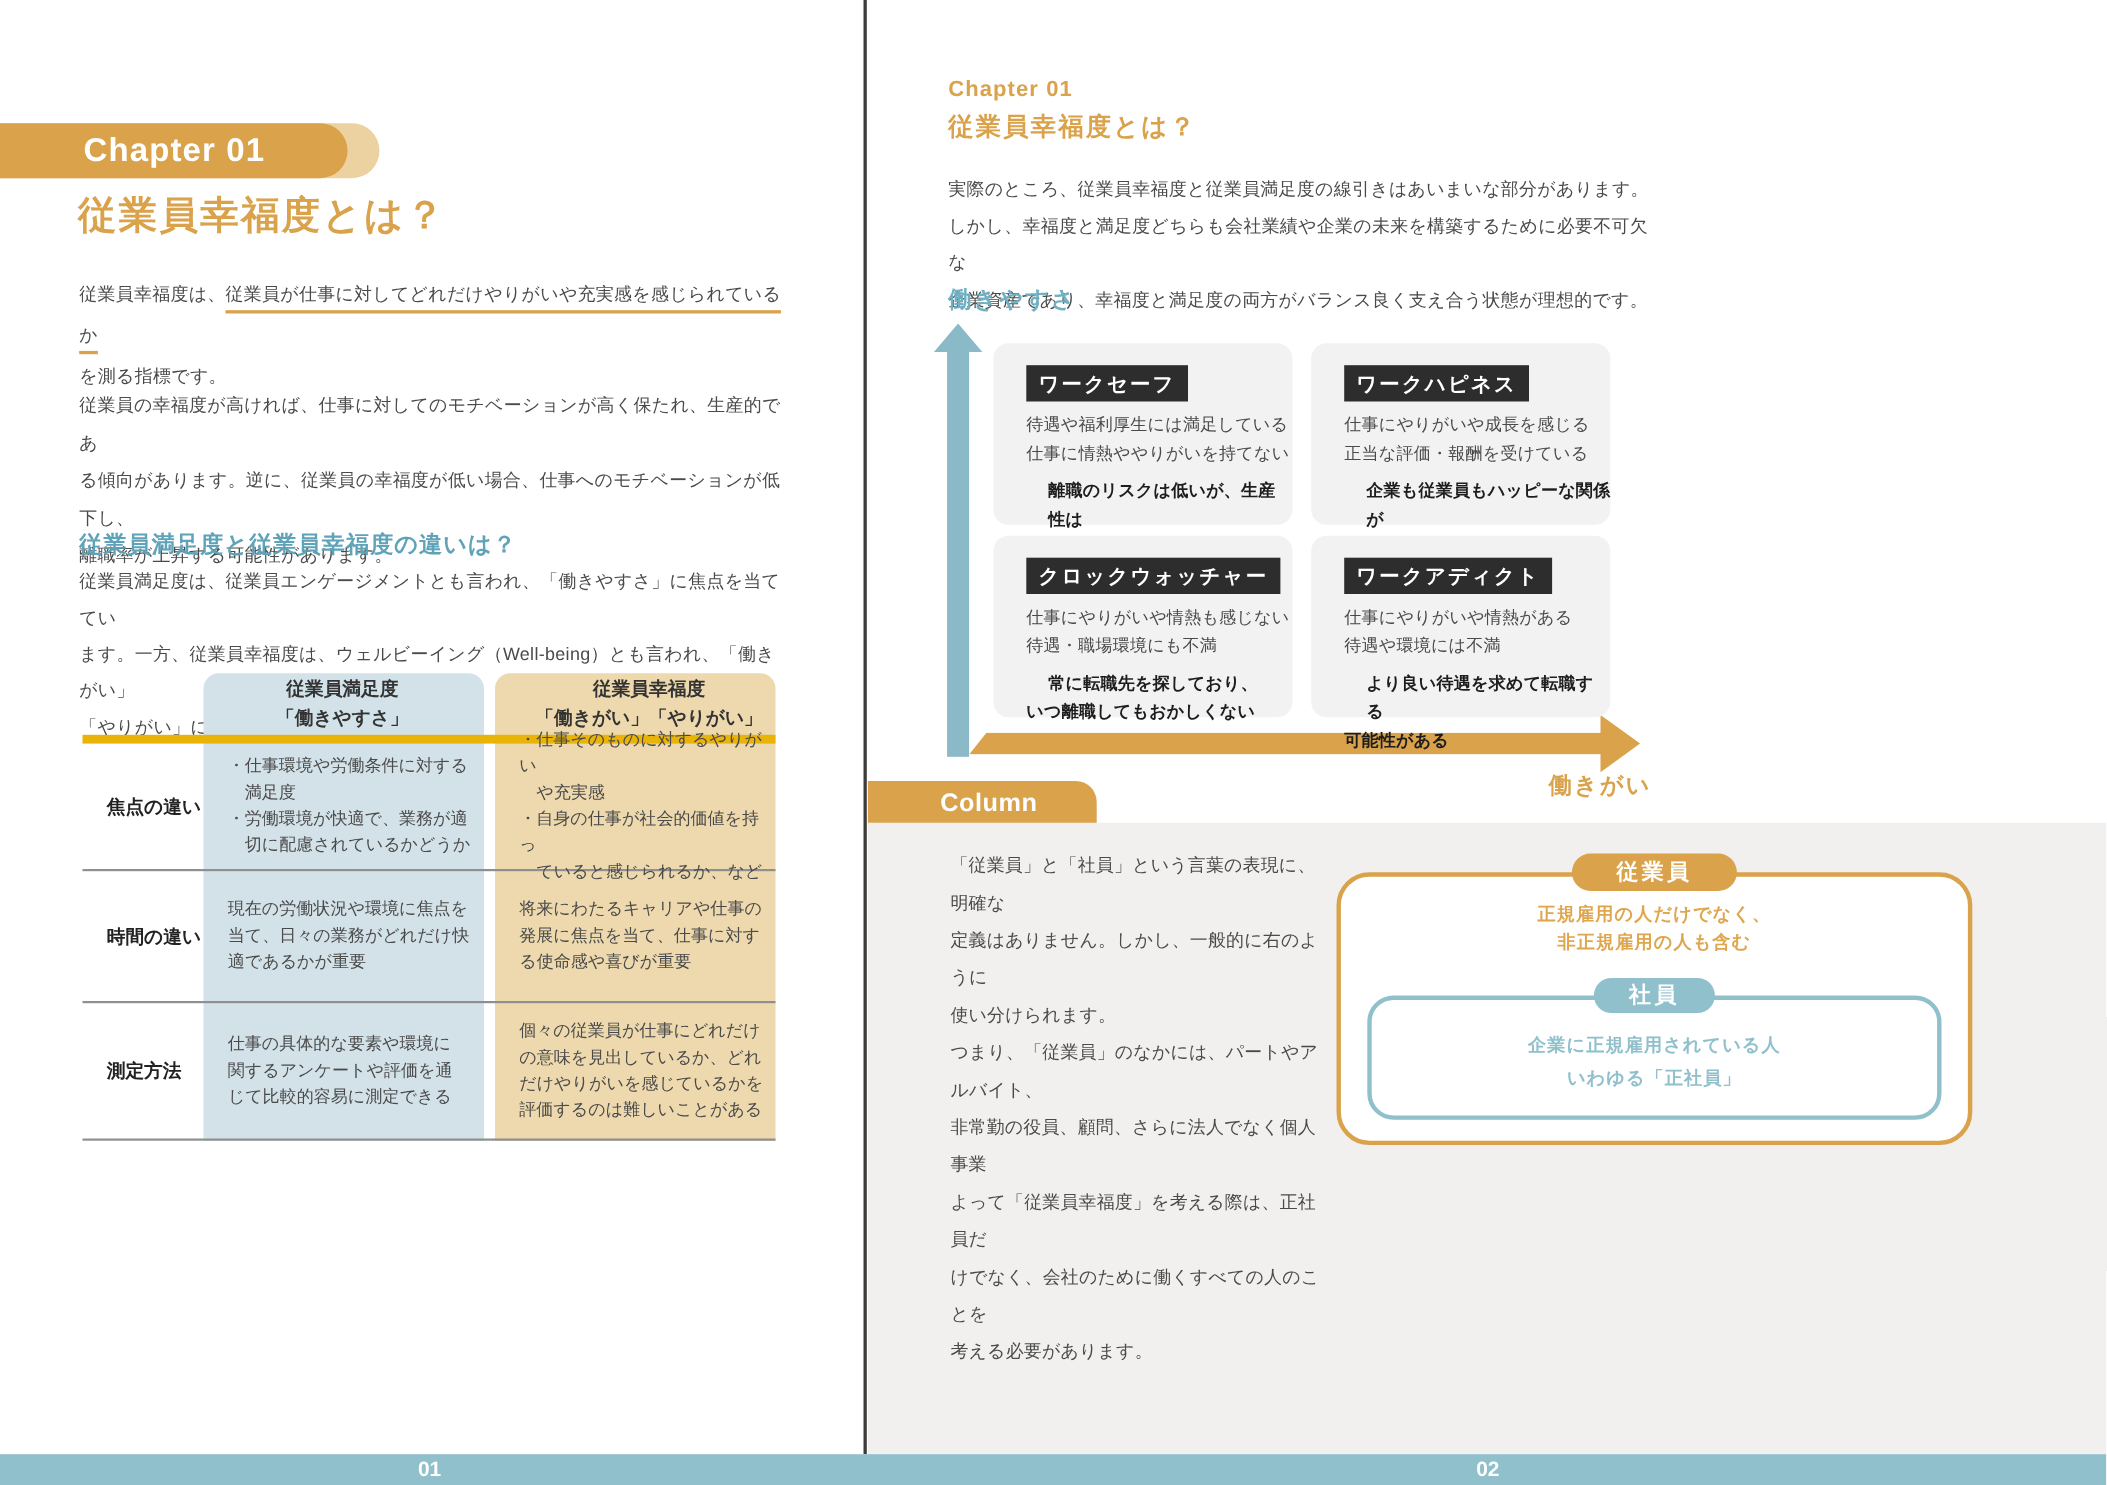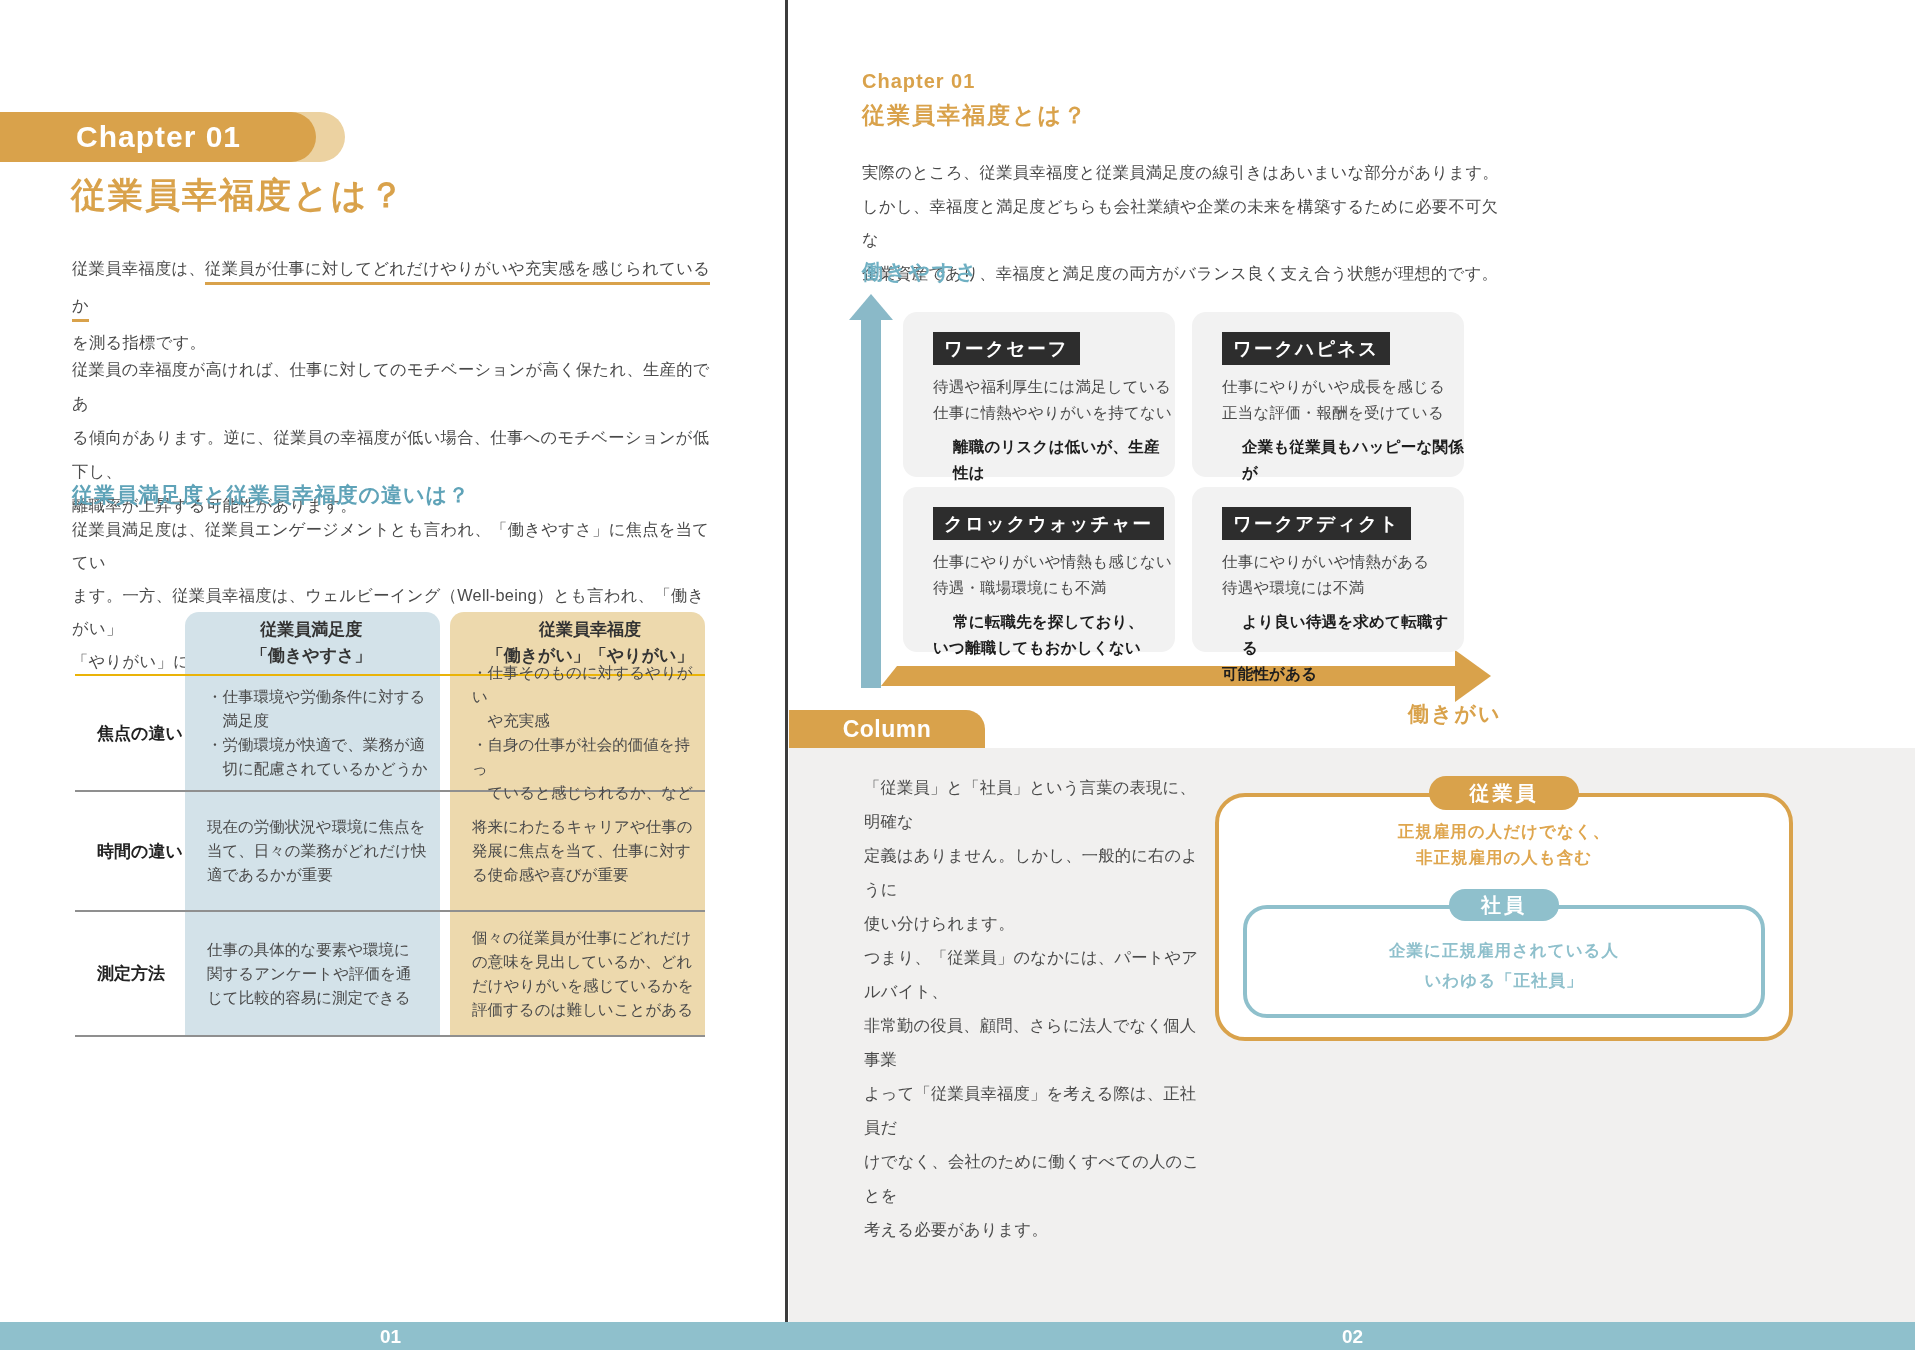--- a/index.html
+++ b/index.html
@@ -21,21 +21,21 @@
   .section-heading{left:72px;top:481px;font-size:21px;font-weight:bold;color:#5FA3B8;letter-spacing:1px;}
   .para3{left:72px;top:513px;width:645px;line-height:33px;}
 
   
   .cmp-table{left:75px;top:612px;width:630px;height:425px;}
   .t-bg{top:0;height:425px;border-radius:14px 14px 0 0;}
   .t-bg.blue{left:110px;width:255px;background:#D3E2E9;}
   .t-bg.tan{left:375px;width:255px;background:#EDD9AD;}
   .t-grid{left:0;top:0;width:630px;}
   .t-row{display:flex;box-sizing:border-box;align-items:center;border-bottom:2px solid #8f8f8f;}
-  .t-row.header{height:64px;border-bottom:2px solid #eab308;gap:20px;}
+  .t-row.header{height:64px;border-bottom:8px solid #eab308;gap:20px;}
   .t-row.r1{height:116px;}
   .t-row.r2{height:120px;}
   .t-row.r3{height:125px;}
   .t-c0{width:110px;box-sizing:border-box;padding-left:22px;font-size:17px;font-weight:bold;color:#222;white-space:nowrap;}
   .t-c1,.t-c2{width:255px;box-sizing:border-box;padding-left:22px;font-size:15.5px;line-height:24px;color:#4a4a4a;}
   .t-gap{width:10px;}
   .t-head{display:flex;flex-direction:column;justify-content:center;align-items:center;text-align:center;
     font-size:17px;font-weight:bold;color:#333;line-height:26px;padding-left:0 !important;}
 
   
@@ -61,21 +61,21 @@
   .quad.q0{left:903px;top:312px;}
   .quad.q1{left:1192px;top:312px;}
   .quad.q2{left:903px;top:487px;}
   .quad.q3{left:1192px;top:487px;}
   .quad-badge{display:inline-block;background:#2D2D2D;color:#fff;font-weight:bold;font-size:18.5px;letter-spacing:2px;padding:4px 11px;margin-bottom:9px;white-space:nowrap;}
   .quad-line{font-size:15.5px;line-height:26px;color:#4a4a4a;letter-spacing:0.2px;}
   .quad-bold{font-size:15.5px;line-height:26px;color:#1d1d1d;font-weight:bold;letter-spacing:0.2px;}
   .quad-bold.first{margin-top:8px;padding-left:20px;}
 
   .column-badge{left:789px;top:710px;width:196px;height:38px;background:#D9A24B;border-radius:0 19px 0 0;
-    color:#fff;font-weight:bold;font-size:23px;line-height:38px;text-align:center;letter-spacing:0.5px;}
+    color:#fff;font-weight:bold;font-size:23px;line-height:38px;text-align:center;letter-spacing:0.5px;padding-left:12px;}
   .column-area{left:789px;top:748px;width:1126px;height:574px;background:#F1F0EF;}
   .column-text{left:864px;top:770px;width:345px;font-size:16.3px;line-height:34px;color:#4a4a4a;letter-spacing:0.2px;}
 
   .emp-box{left:1215px;top:793px;width:578px;height:248px;background:#fff;border:4px solid #D9A24B;border-radius:30px;box-sizing:border-box;}
   .emp-badge{left:1429px;top:776px;width:150px;height:34px;background:#D9A24B;border-radius:17px;
     color:#fff;font-weight:bold;font-size:20px;line-height:34px;text-align:center;letter-spacing:3px;}
   .emp-lines{left:1215px;top:818px;width:578px;text-align:center;font-size:16.5px;line-height:26px;font-weight:bold;color:#DFA64E;letter-spacing:1px;}
   .staff-box{left:1243px;top:905px;width:522px;height:113px;background:#fff;border:4px solid #8FC0CC;border-radius:24px;box-sizing:border-box;}
   .staff-badge{left:1449px;top:889px;width:110px;height:32px;background:#8FC0CC;border-radius:16px;
     color:#fff;font-weight:bold;font-size:20px;line-height:32px;text-align:center;letter-spacing:3px;}

